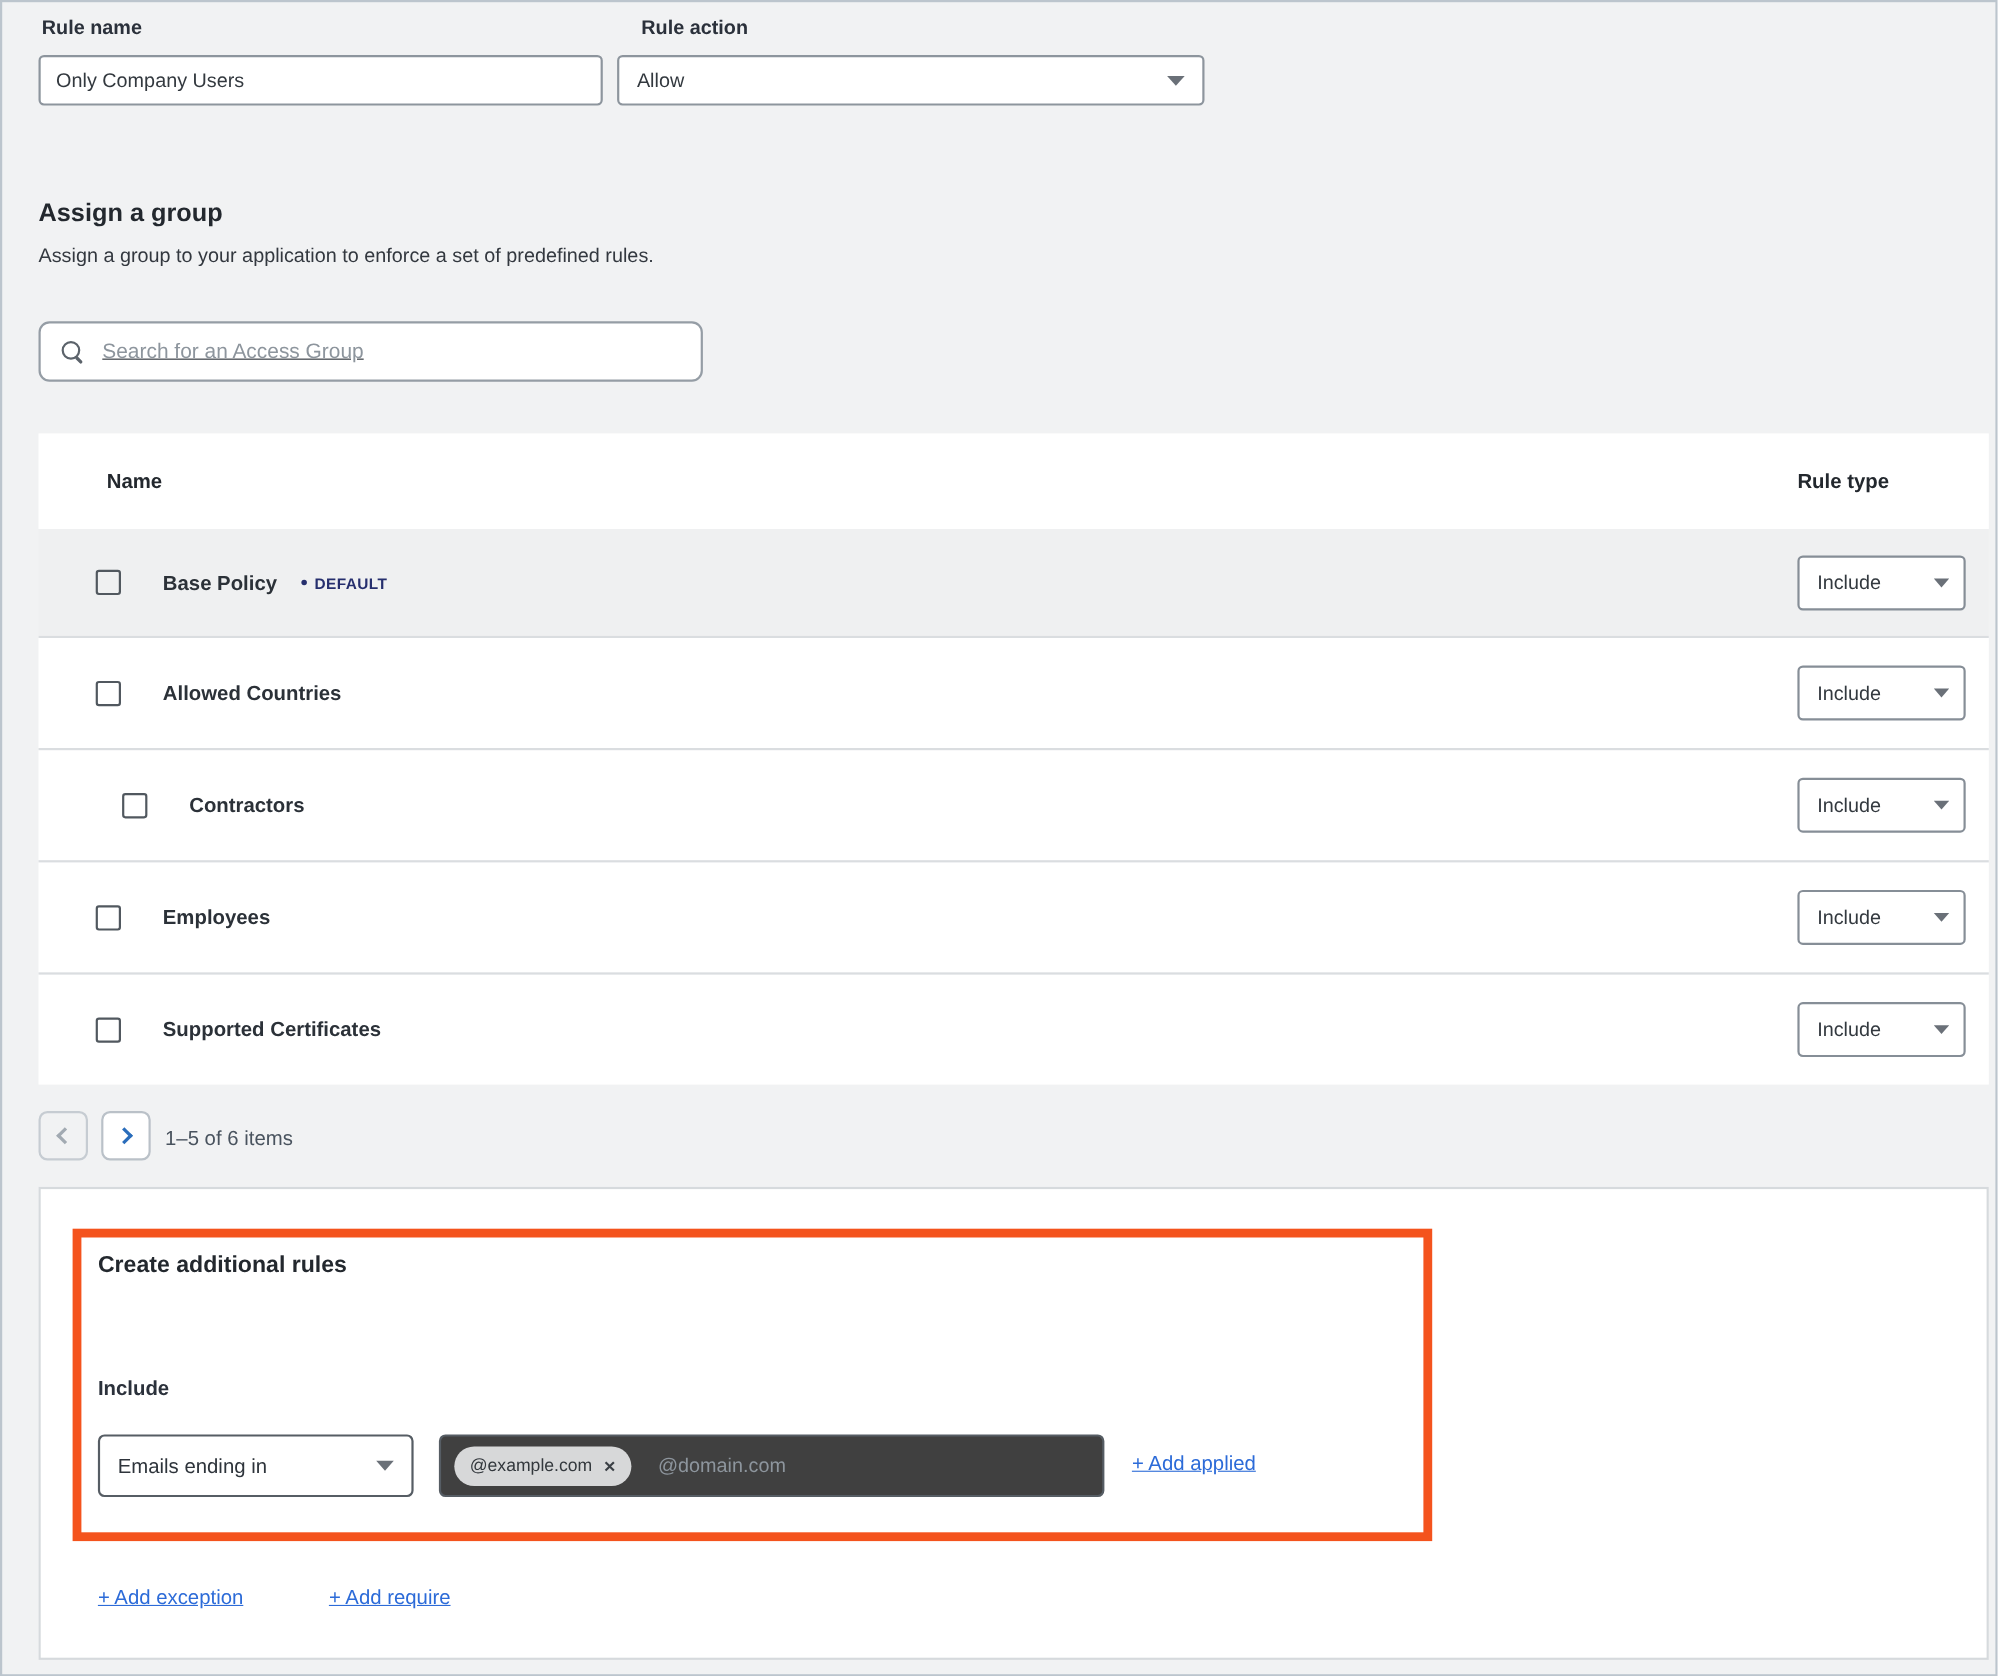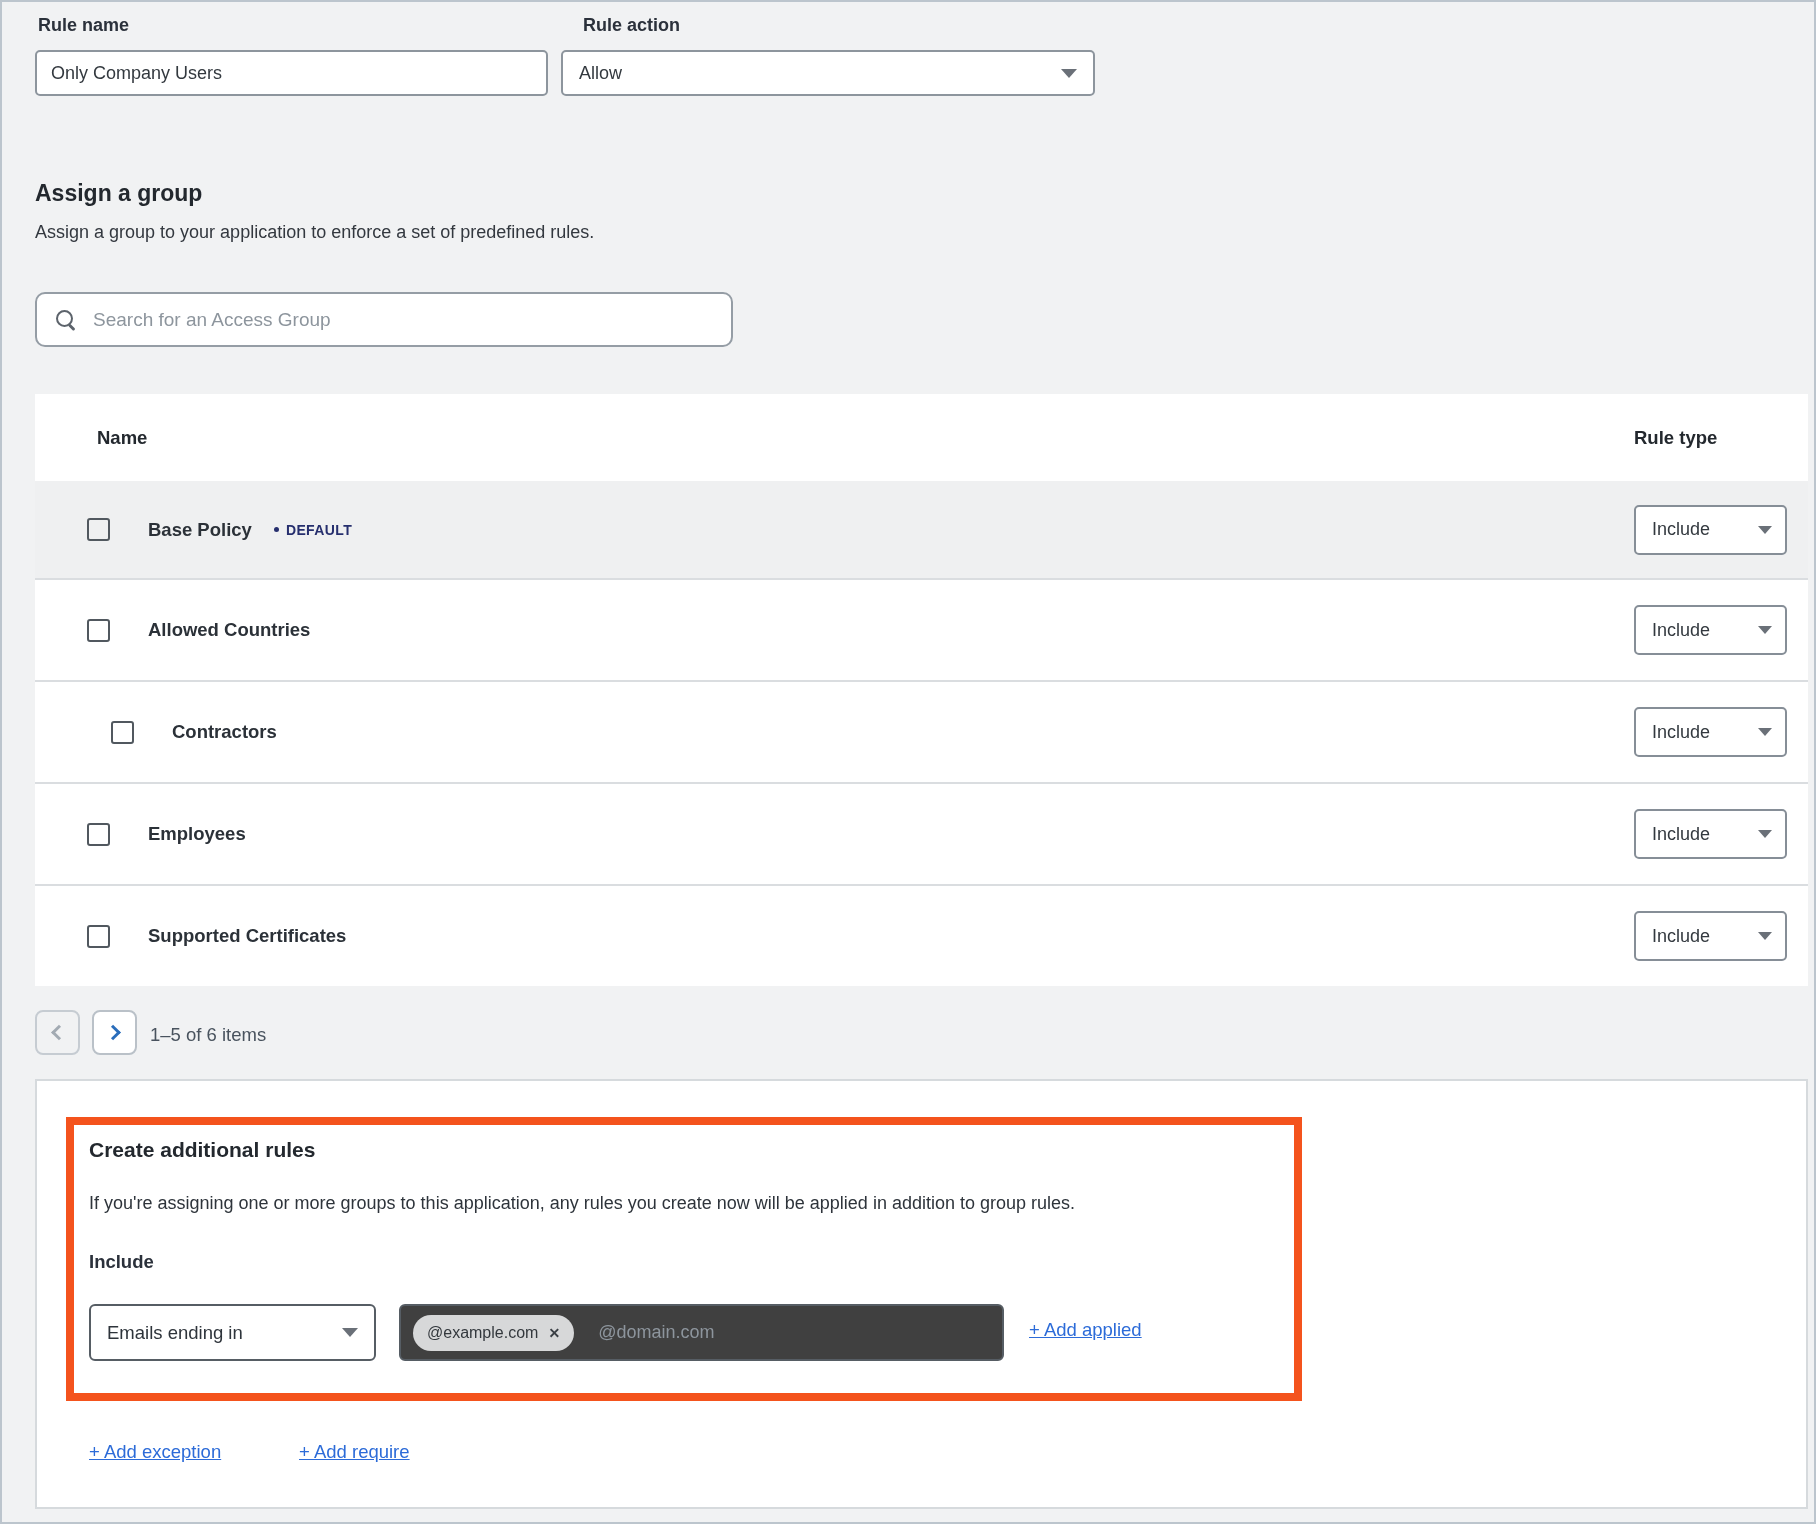--- a/index.html
+++ b/index.html
@@ -118,21 +118,21 @@
 
   <div class="abs field-label" style="left:581px; top:13px;">Rule action</div>
   <div class="abs select-box" style="left:559px; top:48px; width:534px; height:46px;justify-content:space-between;">
     <span>Allow</span>
     <span class="caret"></span>
   </div>
 
   <div class="abs h2" style="left:33px; top:178px;">Assign a group</div>
   <div class="abs desc" style="left:33px; top:220px;">Assign a group to your application to enforce a set of predefined rules.</div>
 
-  <div class="abs search-box" style="left:33px; top:290px; width:698px; height:55px;">
+  <div class="abs search-box" style="left:33px; top:290px; width:604px; height:55px;text-decoration:underline;">
     <span class="search-icon"></span>
     <span class="search-ph">Search for an Access Group</span>
   </div>
 
   <div class="abs table" style="left:33px; top:392px; width:1773px;">
     <div class="thead">
       <span class="th" style="margin-left:62px;">Name</span>
       <span class="th abs" style="left:1599px;">Rule type</span>
     </div>
 
@@ -191,21 +191,20 @@
   </div>
   <div class="abs pg-btn next" style="left:90px; top:1008px;">
     <span class="chev right"></span>
   </div>
   <div class="abs pg-text" style="left:148px; top:1022px;">1–5 of 6 items</div>
 
   <div class="abs card" style="left:33px; top:1077px; width:1773px; height:430px;">
 
     <div class="highlight-box" style="left:29px; top:36px; width:1236px; height:284px;">
       <div class="abs card-title" style="left:15px; top:13px;">Create additional rules</div>
-      <div class="abs card-desc" style="left:15px; top:68px; width:1150px;">If you're assigning one or more groups to this application, any rules you create now will be applied in addition to group rules.</div>
       <div class="abs inc-label" style="left:15px; top:126px;">Include</div>
 
       <div class="abs rule-select" style="left:15px; top:179px; width:287px; height:57px;">
         <span>Emails ending in</span>
         <span class="caret"></span>
       </div>
 
       <div class="abs email-input" style="left:325px; top:179px; width:605px; height:57px;">
         <span class="tag">
           <span class="tag-text">@example.com</span>

